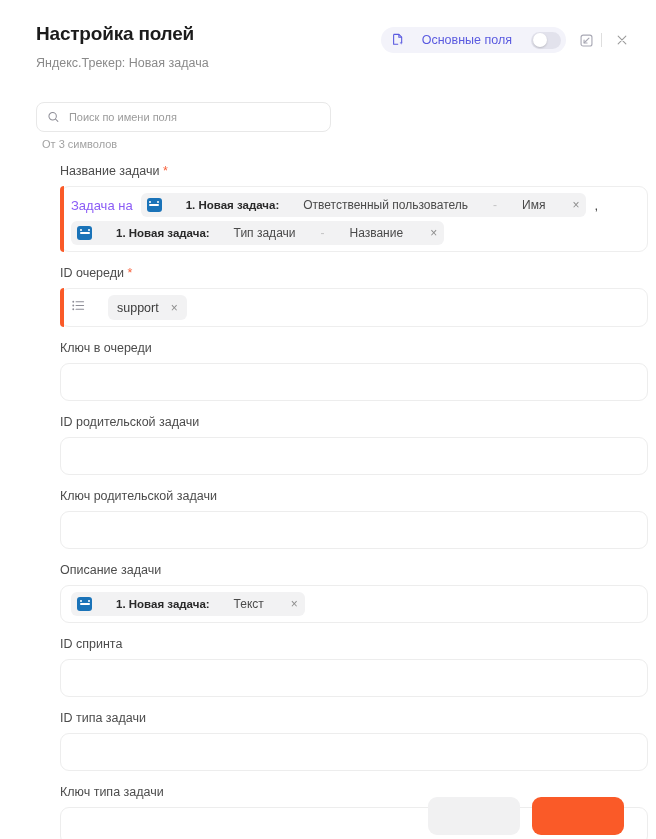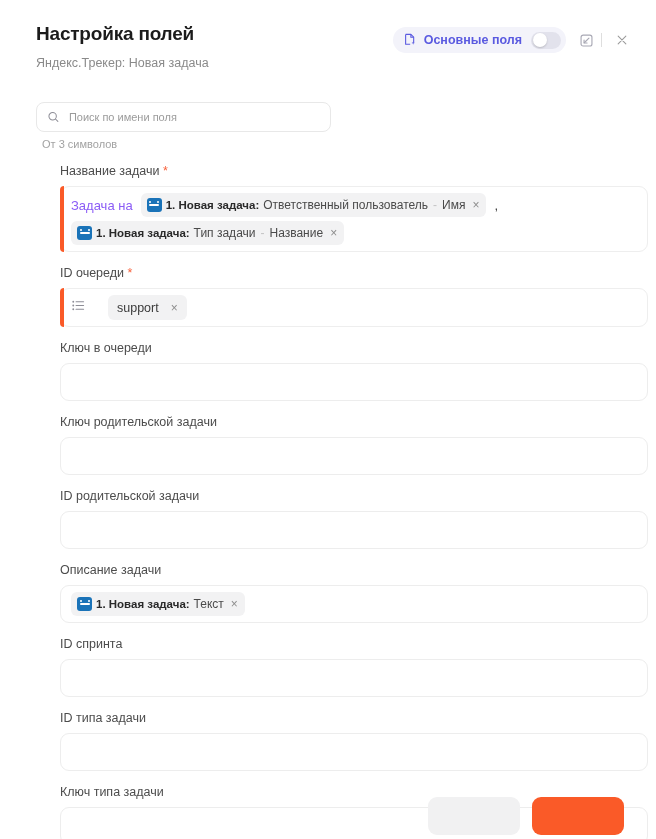--- a/index.html
+++ b/index.html
@@ -42,26 +42,25 @@
     top: 26px;
     right: 20px;
     display: flex;
     align-items: center;
     gap: 0;
   }
 
   .main-fields-pill {
     display: flex;
     align-items: center;
-    gap: 7px;
+    gap: 17px;
     background: #f3f3fa;
     border-radius: 18px;
     padding: 4px 5px 4px 10px;
     height: 26px;
-    font-weight: bold;
   }
   .main-fields-icon { display: flex; align-items: center; }
   .main-fields-label {
     font-size: 12.5px;
     color: #5a5ae0;
     white-space: nowrap;
   }
   .toggle {
     width: 30px;
     height: 17px;
@@ -159,21 +158,21 @@
     border-radius: 9px 0 0 9px;
     background: #fa5a28;
   }
   .control.tall { min-height: 62px; align-content: center; }
   .control.empty { height: 38px; }
 
   
   .chip {
     display: inline-flex;
     align-items: center;
-    gap: 4px;
+    gap: 24px;
     background: #f2f2f3;
     border-radius: 6px;
     padding: 4px 7px 4px 6px;
     height: 24px;
     max-width: 100%;
   }
   .chip-ico {
     width: 15px; height: 14px;
     border-radius: 3px;
     background: #1a73b8;
@@ -369,26 +368,26 @@
       </span>
     </div>
   </div>
 
   <div class="field">
     <div class="field-label">Ключ в очереди</div>
     <div class="control empty"></div>
   </div>
 
   <div class="field">
+    <div class="field-label">ID родительской задачи</div>
+    <div class="control empty"></div>
+  </div>
+
+  <div class="field">
     <div class="field-label">Ключ родительской задачи</div>
-    <div class="control empty"></div>
-  </div>
-
-  <div class="field">
-    <div class="field-label">ID родительской задачи</div>
     <div class="control empty"></div>
   </div>
 
   <div class="field">
     <div class="field-label">Описание задачи</div>
     <div class="control">
       <span class="chip">
         <span class="chip-ico"></span>
         <span class="chip-strong">1. Новая задача:</span>
         <span class="chip-text">Текст</span>

